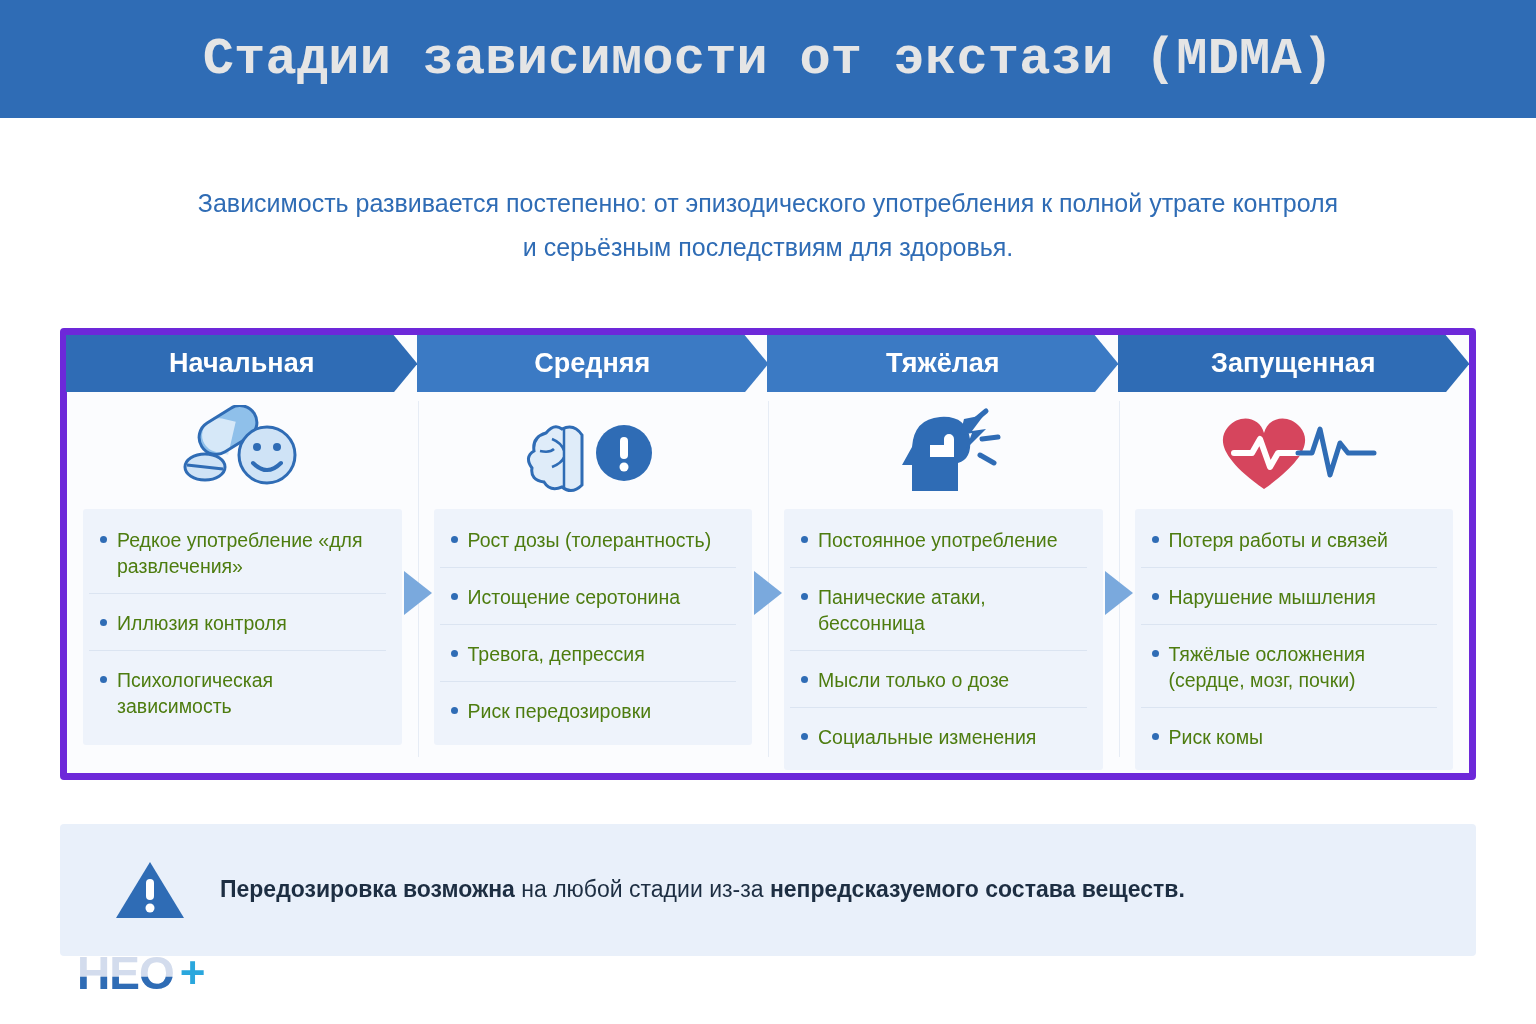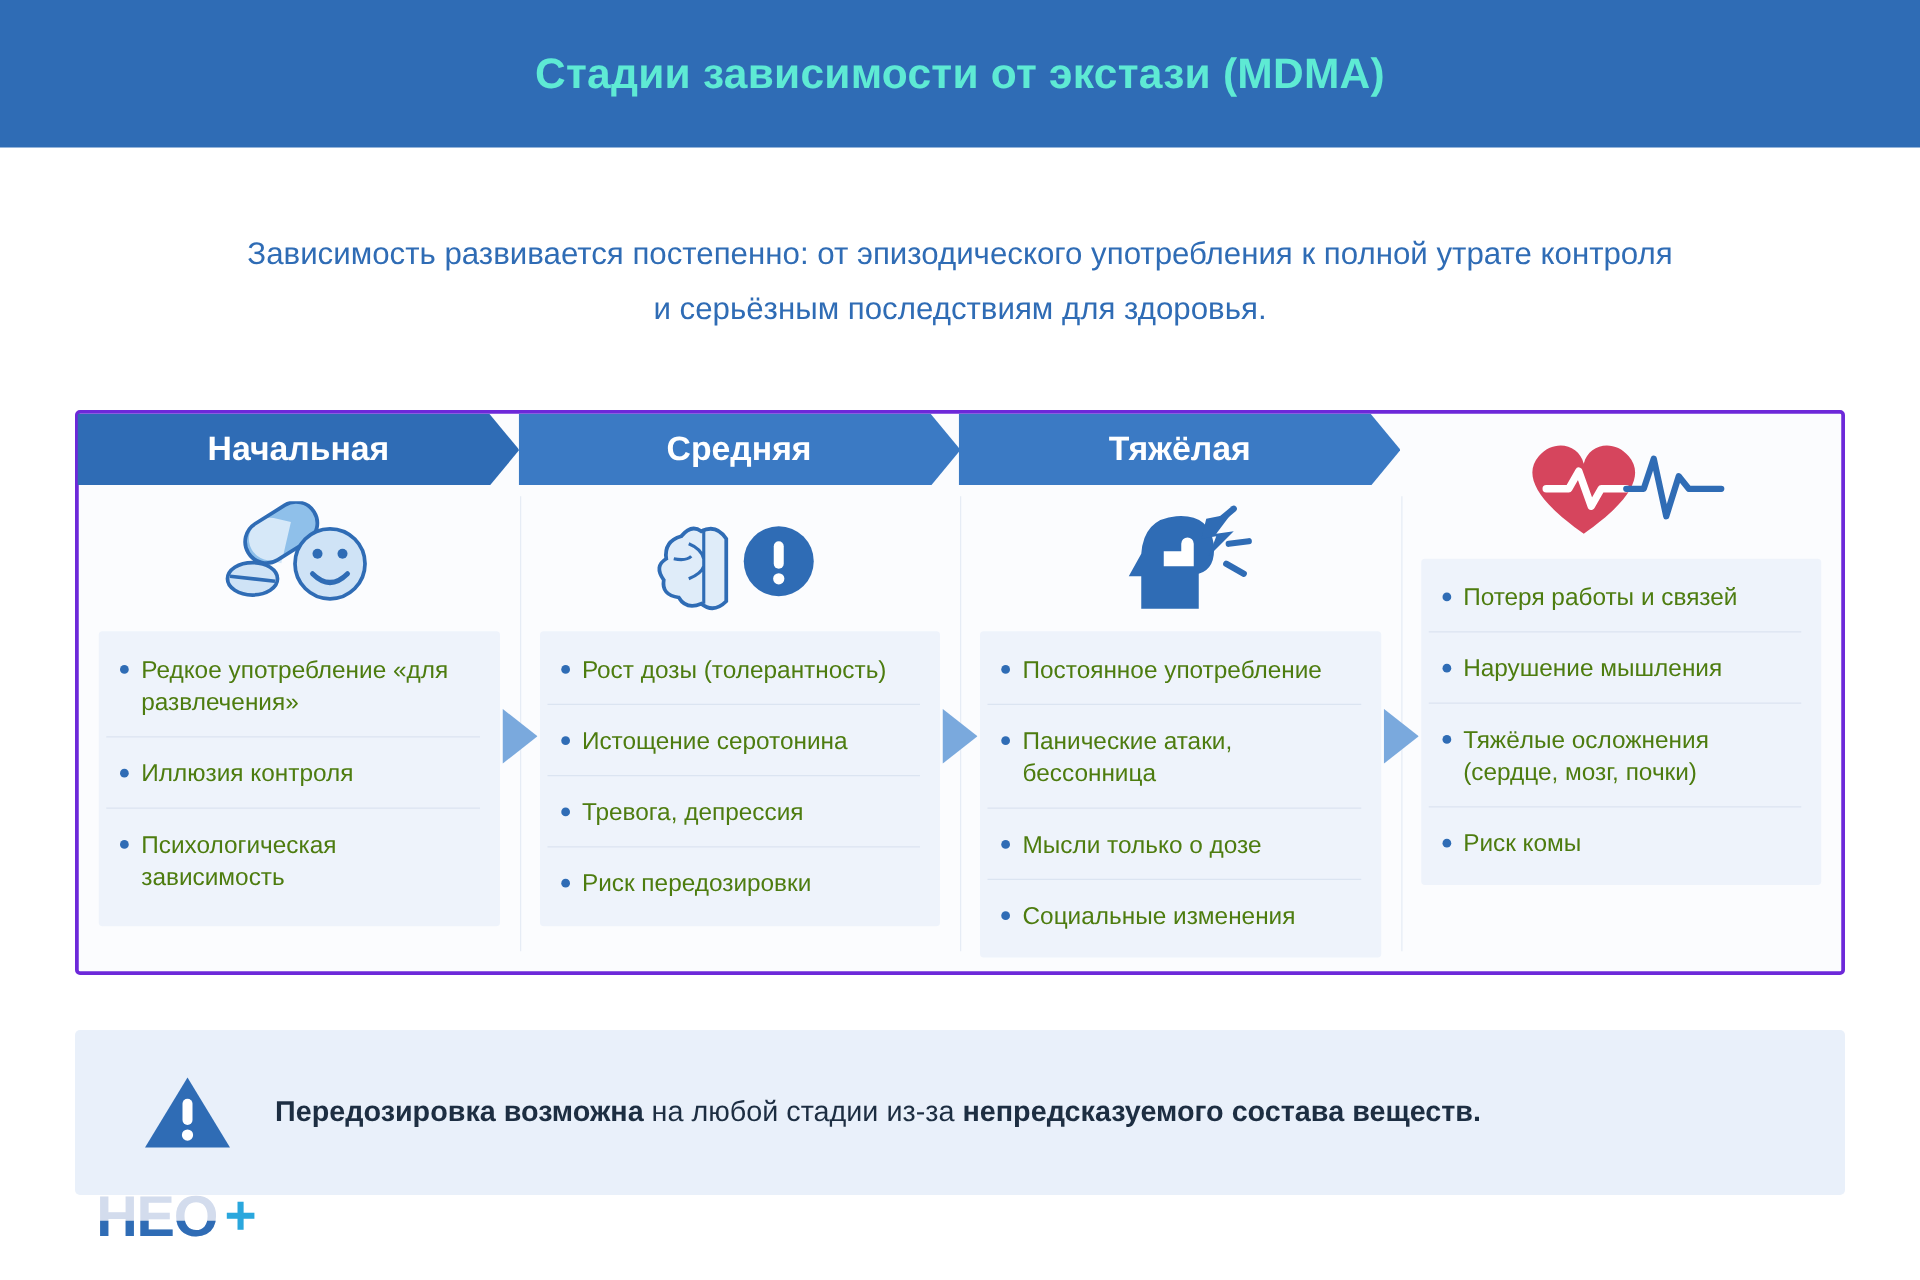--- a/index.html
+++ b/index.html
@@ -17,44 +17,45 @@
 
   
   .header {
     height: 118px;
     background: #2f6cb5;
     display: flex;
     align-items: center;
     justify-content: center;
   }
   .header-title {
-    color: #5eead4;
-    font-size: 34px;
+    color: #e5e5e5;
+    font-size: 52px;
     font-weight: bold;
     letter-spacing: 0.2px;
     text-align: center;
+    font-family: Liberation Mono, monospace;
   }
 
   
   .subtitle {
     margin: 64px auto 0;
     width: 1160px;
     text-align: center;
     color: #2f6cb5;
     font-size: 25px;
     line-height: 1.75;
   }
 
   
   .stages-wrap {
     position: relative;
     margin: 58px auto 0;
     width: 1416px;
     background: #fbfcfe;
-    border: 3px solid #6d28d9;
+    border: 7px solid #6d28d9;
     border-radius: 4px;
     padding: 0;
     height: 452px;
     box-sizing: border-box;
   }
   .stages {
     display: flex;
     position: relative;
     height: 100%;
   }
@@ -301,20 +302,26 @@
           <li class="sep">Мысли только о дозе</li>
           <li>Социальные изменения</li>
         </ul>
       </div>
       <svg class="connector" style="right:-14px;" viewBox="0 0 28 44">
         <polygon points="0,0 28,22 0,44" fill="#7aa9dd"></polygon>
       </svg>
     </div>
 
     <div class="stage">
+      <div class="chevron">
+        <svg class="chev-bg" viewBox="0 0 354 58" preserveAspectRatio="none">
+          <polygon points="0,0 330,0 354,29 330,58 0,58" fill="#2f6cb5"></polygon>
+        </svg>
+        <span class="chev-label">Запущенная</span>
+      </div>
       <div class="icon-area">
         <svg width="175" height="92" viewBox="0 0 175 92">
           <path d="M58 84 C 18 56 10 36 22 22 C 34 8 54 12 58 28 C 62 12 82 8 94 22 C 106 36 98 56 58 84 Z" fill="#d6455d"></path>
           <polyline points="28,48 46,48 54,34 64,62 72,48 92,48" fill="none" stroke="#ffffff" stroke-width="6" stroke-linecap="round" stroke-linejoin="round"></polyline>
           <polyline points="92,48 106,48 114,24 124,70 134,38 142,48 168,48" fill="none" stroke="#2f6cb5" stroke-width="5" stroke-linecap="round" stroke-linejoin="round"></polyline>
         </svg>
       </div>
       <div class="card">
         <ul class="bullets">
           <li class="sep">Потеря работы и связей</li>

